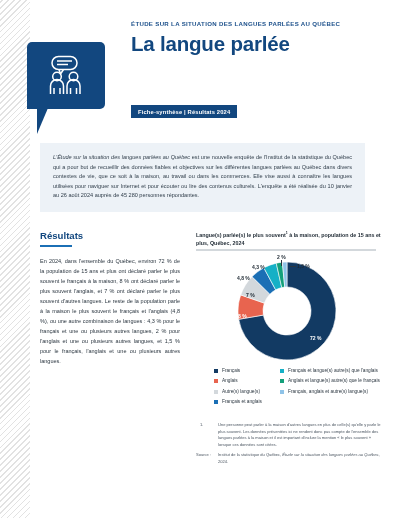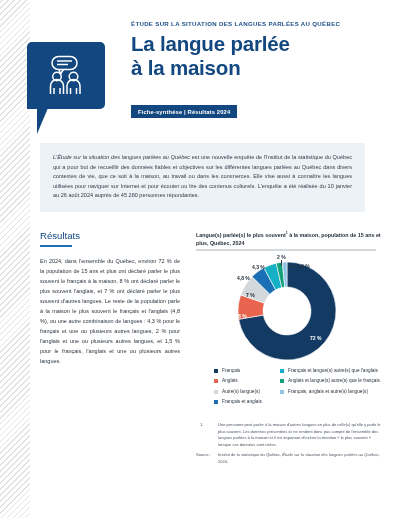--- a/index.html
+++ b/index.html
@@ -61,21 +61,21 @@
     padding:10px 13px 11px 13px;
     box-sizing:border-box;
     font-size:5.55px;line-height:1.72;
     color:#33404d;text-align:justify;
   }
   .intro i{font-style:italic;}
 
   
   .res-h{
     position:absolute;left:40px;top:230px;
-    font-size:9.6px;font-weight:normal;color:#12477f;
+    font-size:9.6px;font-weight:bold;color:#12477f;
   }
   .res-rule{
     position:absolute;left:40px;top:245px;width:32px;height:2.2px;
     background:#1b6fb5;
   }
   .res-text{
     position:absolute;left:40px;top:256px;width:140px;
     font-size:5.5px;line-height:1.82;color:#2b3640;text-align:justify;
   }
 
@@ -150,21 +150,20 @@
         <path d="M24 39 v-8 a6.5 6.5 0 0 1 13 0 v8"></path>
         <line x1="27.5" y1="33" x2="27.5" y2="39"></line>
         <line x1="33.5" y1="33" x2="33.5" y2="39"></line>
       </svg>
     </div>
 
     <div class="kicker">ÉTUDE SUR LA SITUATION DES LANGUES PARLÉES AU QUÉBEC</div>
 
     <div class="bigtitle">
       <div>La langue parlée</div>
-      <div>à la maison</div>
     </div>
 
     <div class="pill">Fiche-synthèse | Résultats 2024</div>
   </div>
 
   <div class="intro">
     <i>L'Étude sur la situation des langues parlées au Québec</i><span> est une nouvelle enquête de l'Institut de la statistique du Québec qui a pour but de recueillir des données fiables et objectives sur les différentes langues parlées au Québec dans divers contextes de vie, que ce soit à la maison, au travail ou dans les commerces. Elle vise aussi à connaître les langues utilisées pour naviguer sur Internet et pour écouter ou lire des contenus culturels. L'enquête a été réalisée du 10 janvier au 26 août 2024 auprès de 45 280 personnes répondantes.</span>
   </div>
 
   <div class="res-h">Résultats</div>

